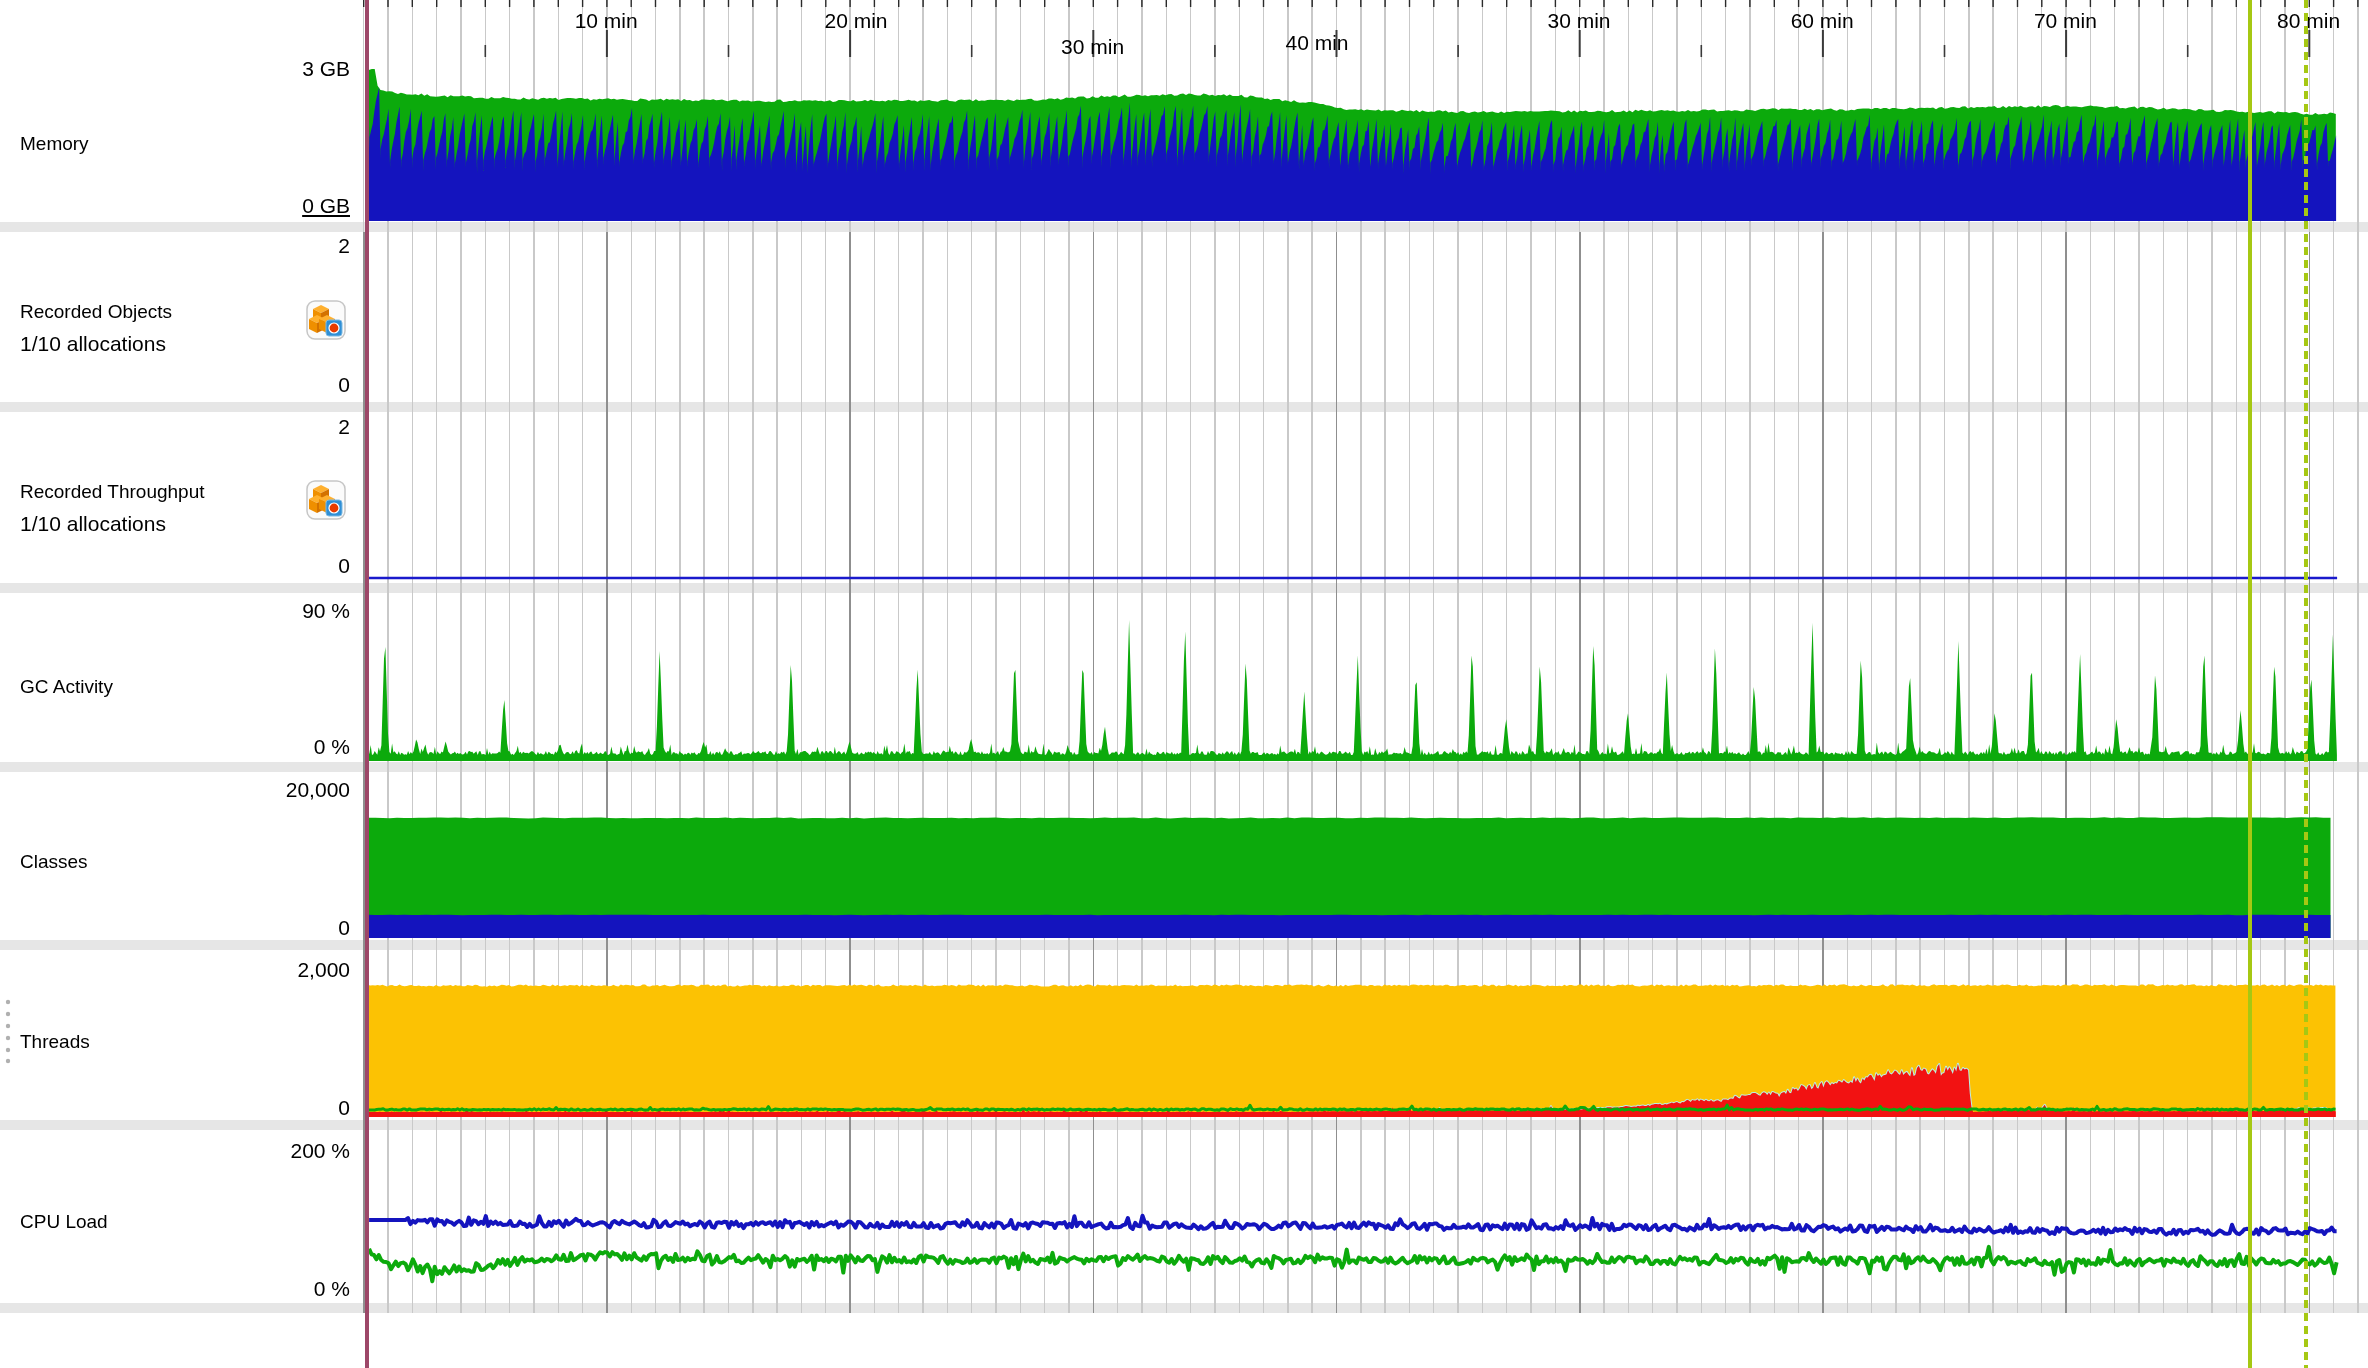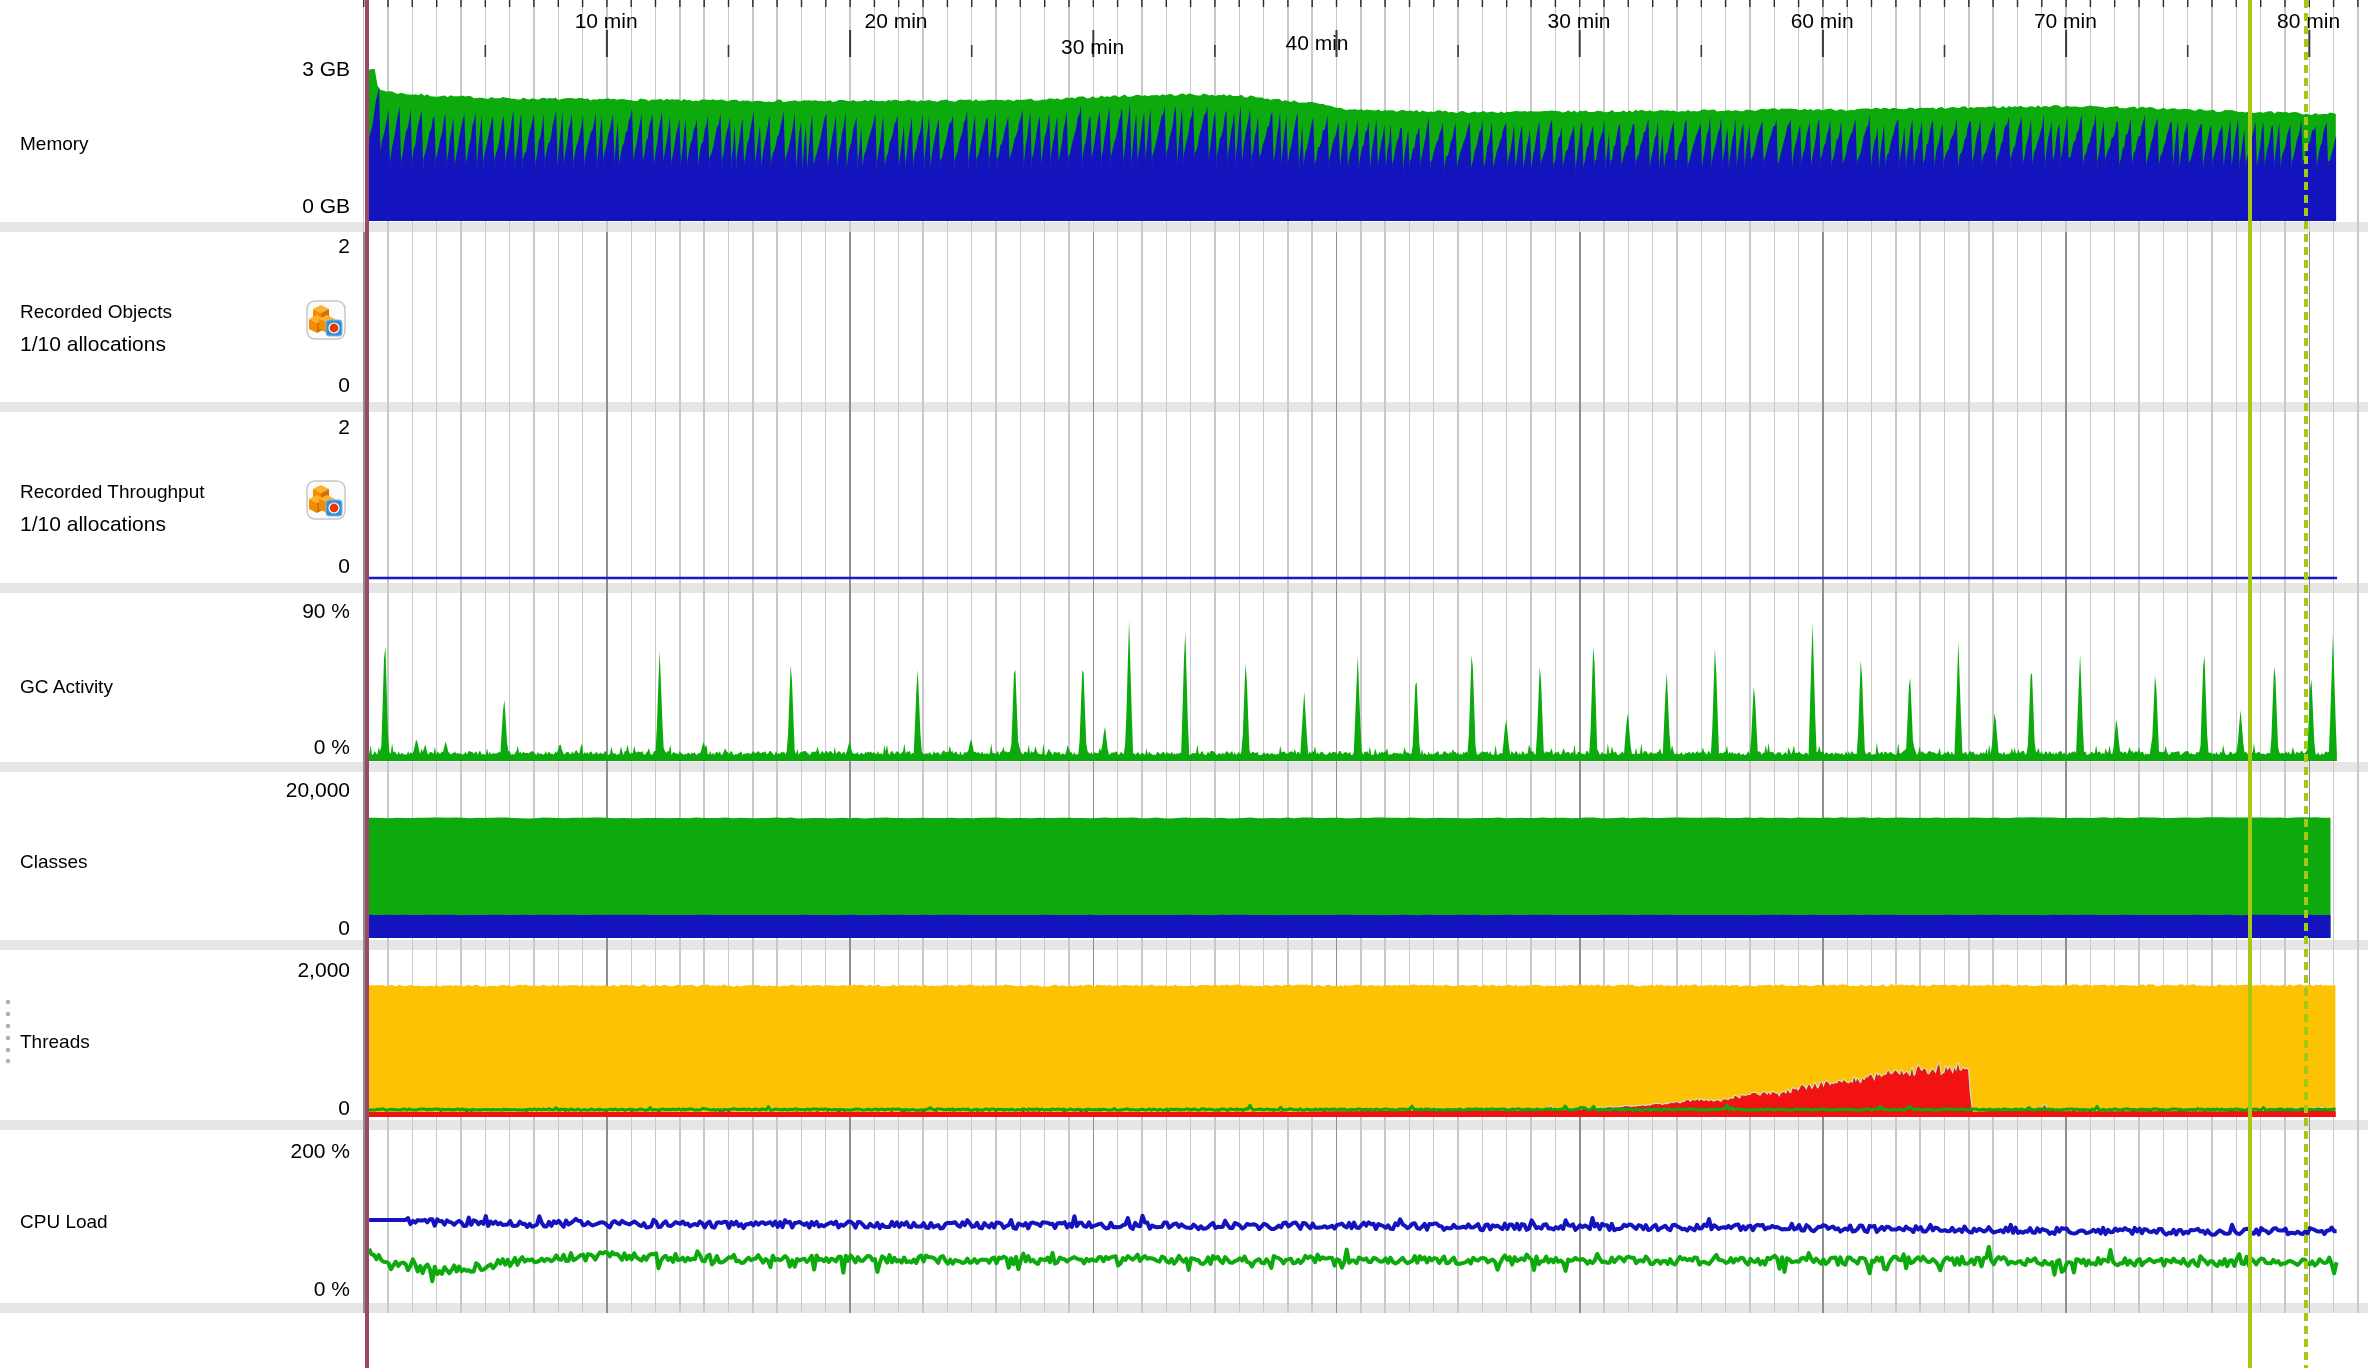--- a/index.html
+++ b/index.html
@@ -19,21 +19,21 @@
   .dots{position:absolute;left:3px;top:998px;width:10px;height:66px;}
 </style>
 </head>
 <body>
 
 <div id="app">
 
   <div>
     <div class="rtitle" style="top: 128px; z-index: 9;">Memory</div>
     <div class="vlab" style="top: 56px; z-index: 9;">3 GB</div>
-    <div class="vlab" style="top: 193px; z-index: 9;">0 GB</div>
+    <div class="vlab" style="top: 193px; z-index: 9; text-decoration: underline;">0 GB</div>
   </div>
 
   <div>
     <div class="rtitle" style="top: 296px; z-index: 9;">Recorded Objects</div>
     <div class="rsub" style="top: 331px; z-index: 9;">1/10 allocations</div>
     <div class="vlab" style="top: 233px; z-index: 9;">2</div>
     <div class="vlab" style="top: 372px; z-index: 9;">0</div>
     <div class="iconbtn" style="top:300px">
       <svg width="40" height="40" viewBox="0 0 40 40">
         <rect x="1" y="1" width="38" height="38" rx="8" fill="#fbfbfb" stroke="#c6c6c6" stroke-width="1.5"></rect>
@@ -108,21 +108,21 @@
   </div>
 
   <div>
     <div class="rtitle" style="top: 1206px; z-index: 9;">CPU Load</div>
     <div class="vlab" style="top: 1138px; z-index: 9;">200 %</div>
     <div class="vlab" style="top: 1276px; z-index: 9;">0 %</div>
   </div>
 
   <div id="time-labels">
       <div class="tlab" style="left: 606.2px; z-index: 6;">10 min</div>
-      <div class="tlab" style="left: 896px; z-index: 6;">20 min</div>
+      <div class="tlab" style="left: 856px; z-index: 6;">20 min</div>
       <div class="tlab" style="left: 1092.6px; z-index: 6; margin-top: 26px;">30 min</div>
       <div class="tlab" style="left: 1317px; z-index: 6; margin-top: 22px;">40 min</div>
       <div class="tlab" style="left: 1579px; z-index: 6;">30 min</div>
       <div class="tlab" style="left: 1822.2px; z-index: 6;">60 min</div>
       <div class="tlab" style="left: 2065.4px; z-index: 6;">70 min</div>
       <div class="tlab" style="left: 2308.6px; z-index: 6;">80 min</div>
     </div>
   <div id="separators">
       <div class="sep" style="top: 222px;"></div>
       <div class="sep" style="top: 402px;"></div>

